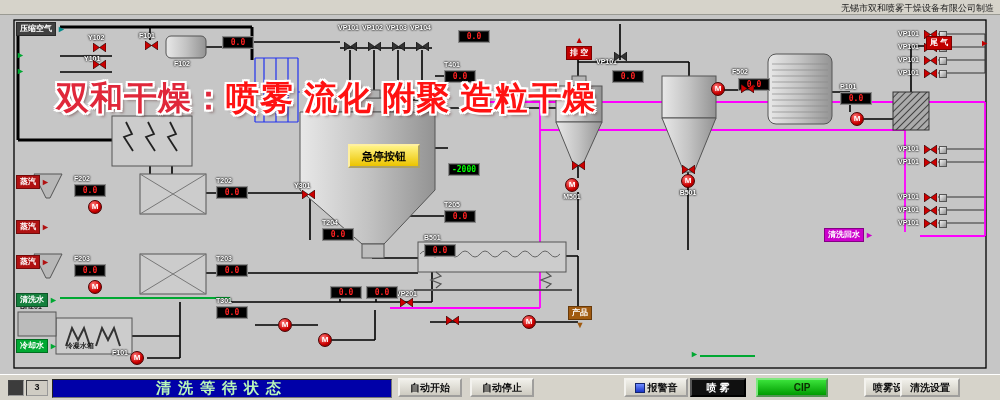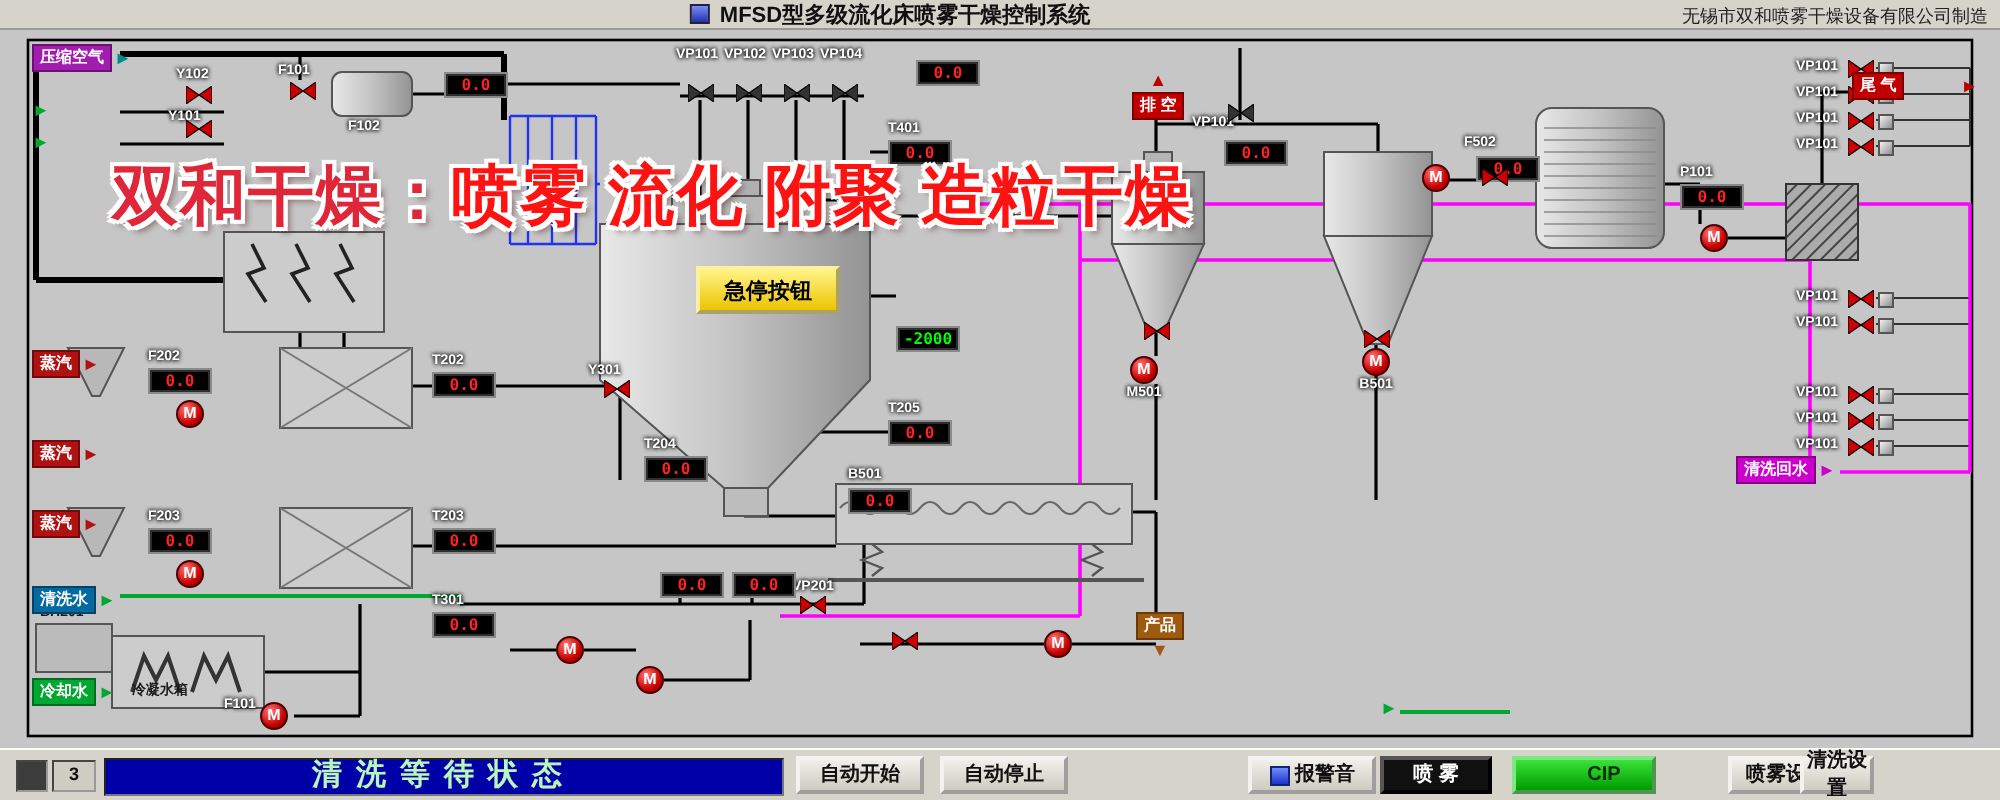--- a/index.html
+++ b/index.html
@@ -42,21 +42,21 @@
   .abox{padding:2px 3px;border:1px solid rgba(0,0,0,.35);}
   .ach{font-size:9px;line-height:1;}
   
   #watermark{position:absolute;left:56px;top:76px;z-index:6;font-size:33px;font-weight:bold;
              letter-spacing:1px;white-space:nowrap;pointer-events:none;}
   #watermark span{text-shadow:-2px -2px 0 #fff,2px -2px 0 #fff,-2px 2px 0 #fff,2px 2px 0 #fff,
                   0 -2px 0 #fff,0 2px 0 #fff,-2px 0 0 #fff,2px 0 0 #fff,3px 3px 3px rgba(60,0,0,.45);}
   .wm1{color:#e0273a;}
   .wm2{color:#ff1212;}
   
-  #estop{position:absolute;left:348px;top:133px;width:72px;height:24px;z-index:5;
+  #estop{position:absolute;left:348px;top:144px;width:72px;height:24px;z-index:5;
          background:linear-gradient(#fff385,#ecc400);border:2px outset #fff0a0;
          font-family:inherit;font-size:11px;font-weight:bold;color:#000;padding:0;cursor:pointer;}
   
   #bottombar{position:absolute;left:0;top:374px;width:1000px;height:26px;background:#d6d3ca;
              border-top:1px solid #fff;z-index:4;}
   #pg1{position:absolute;left:8px;top:380px;width:14px;height:14px;background:#3c3c3c;
        border:1px inset #999;z-index:5;}
   #pg2{position:absolute;left:26px;top:380px;width:20px;height:14px;background:#cfccc3;
        border:1px inset #999;z-index:5;font-size:9px;font-weight:bold;color:#111;
        text-align:center;line-height:13px;}
@@ -71,21 +71,20 @@
   .btn.green{background:linear-gradient(#3ae23a,#009c00);color:#0b2e00;border-color:#7fe77f;}
   .bicon-sq{display:inline-block;width:8px;height:8px;background:linear-gradient(#6f8cff,#1a35c8);
             border:1px solid #13246e;}
 </style>
 </head>
 <body>
 
 <div id="app">
 
   <div id="titlebar">
-    <span class="title"><span class="tbicon"></span><span>MFSD型多级流化床喷雾干燥控制系统</span></span>
     <span class="mfr">无锡市双和喷雾干燥设备有限公司制造</span>
   </div>
 
   <svg id="pipes" width="1000" height="400" viewBox="0 0 1000 400">
     <defs>
       <linearGradient id="met" x1="0" y1="0" x2="1" y2="0">
         <stop offset="0" stop-color="#e8e8e8"></stop>
           <stop offset="0.5" stop-color="#c3c3c3"></stop>
           <stop offset="1" stop-color="#939393"></stop>
       </linearGradient>
@@ -400,21 +399,21 @@
         </svg>
         <div class="vbox"></div>
       </div>
       <div class="valve" style="left: 924px; top: 219px;">
         <svg width="13" height="9" viewBox="0 0 13 9">
           <path d="M0 0 L6.5 4.5 L0 9 Z M13 0 L6.5 4.5 L13 9 Z" fill="#cc0000" stroke="#000" stroke-width="0.6"></path>
         </svg>
         <div class="vbox"></div>
       </div>
       <div class="arr" style="left: 16px; top: 22px;">
-        <div class="abox" style="background: #a21caf;">压缩空气</div>
+        <div class="abox" style="background: #404040;">压缩空气</div>
         <div class="ach" style="color: rgb(0, 138, 138);">►</div>
       </div>
       <div class="arr" style="left: 16px; top: 51px;">
         <div class="ach" style="color: rgb(0, 168, 50);">►</div>
       </div>
       <div class="arr" style="left: 16px; top: 67px;">
         <div class="ach" style="color: rgb(0, 168, 50);">►</div>
       </div>
       <div class="arr" style="left: 16px; top: 175px;">
         <div class="abox" style="background: rgb(176, 18, 18);">蒸汽</div>
@@ -422,40 +421,40 @@
       </div>
       <div class="arr" style="left: 16px; top: 220px;">
         <div class="abox" style="background: rgb(176, 18, 18);">蒸汽</div>
         <div class="ach" style="color: rgb(176, 18, 18);">►</div>
       </div>
       <div class="arr" style="left: 16px; top: 255px;">
         <div class="abox" style="background: rgb(176, 18, 18);">蒸汽</div>
         <div class="ach" style="color: rgb(176, 18, 18);">►</div>
       </div>
       <div class="arr" style="left: 16px; top: 293px;">
-        <div class="abox" style="background: #0369a1;">清洗水</div>
+        <div class="abox" style="background: #15803d;">清洗水</div>
         <div class="ach" style="color: rgb(0, 168, 50);">►</div>
       </div>
       <div class="arr" style="left: 16px; top: 339px;">
         <div class="abox" style="background: rgb(0, 168, 50);">冷却水</div>
         <div class="ach" style="color: rgb(0, 168, 50);">►</div>
       </div>
       <div class="arr col" style="left: 566px; top: 36px;">
         <div class="ach" style="color: rgb(192, 0, 0);">▲</div>
         <div class="abox" style="background: rgb(192, 0, 0);">排 空</div>
       </div>
       <div class="arr" style="left: 926px; top: 36px; gap: 28px;">
         <div class="abox" style="background: rgb(192, 0, 0);">尾 气</div>
         <div class="ach" style="color: rgb(192, 0, 0);">►</div>
       </div>
       <div class="arr col" style="left: 568px; top: 306px;">
         <div class="abox" style="background: rgb(160, 90, 16);">产品</div>
         <div class="ach" style="color: rgb(160, 90, 16);">▼</div>
       </div>
-      <div class="arr" style="left: 868px; top: 228px;">
+      <div class="arr" style="left: 824px; top: 228px;">
         <div class="abox" style="background: rgb(204, 0, 204);">清洗回水</div>
         <div class="ach" style="color: rgb(204, 0, 204);">►</div>
       </div>
       <div class="arr" style="left: 690px; top: 350px;">
         <div class="ach" style="color: rgb(0, 168, 50);">►</div>
       </div>
     </div>
 
   <div id="watermark">
     <span class="wm1">双和干燥：</span><span class="wm2">喷雾 流化 附聚 造粒干燥</span>
@@ -480,16 +479,16 @@
     </button>
     <button class="btn black" style="left: 690px; width: 56px;">
       <div class="">喷 雾</div>
     </button>
     <button class="btn green" style="left: 756px; width: 72px; padding-left: 20px;">
       <div class="">CIP</div>
     </button>
     <button class="btn " style="left: 864px; width: 58px;">
       <div class="">喷雾设置</div>
     </button>
-    <button class="btn " style="left: 900px; width: 37px;">
+    <button class="btn " style="left: 900px; width: 60px;">
       <div class="">清洗设置</div>
     </button>
   </div>
 
 </body></html>

